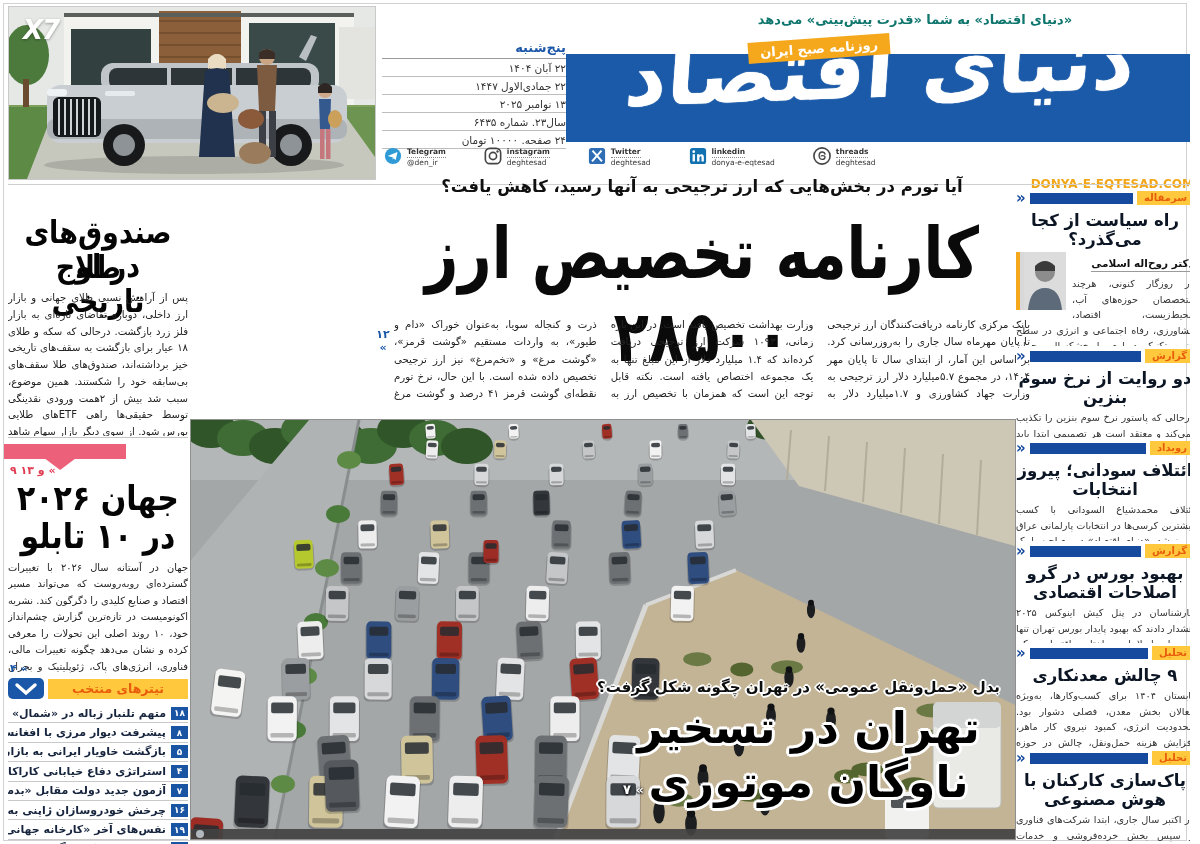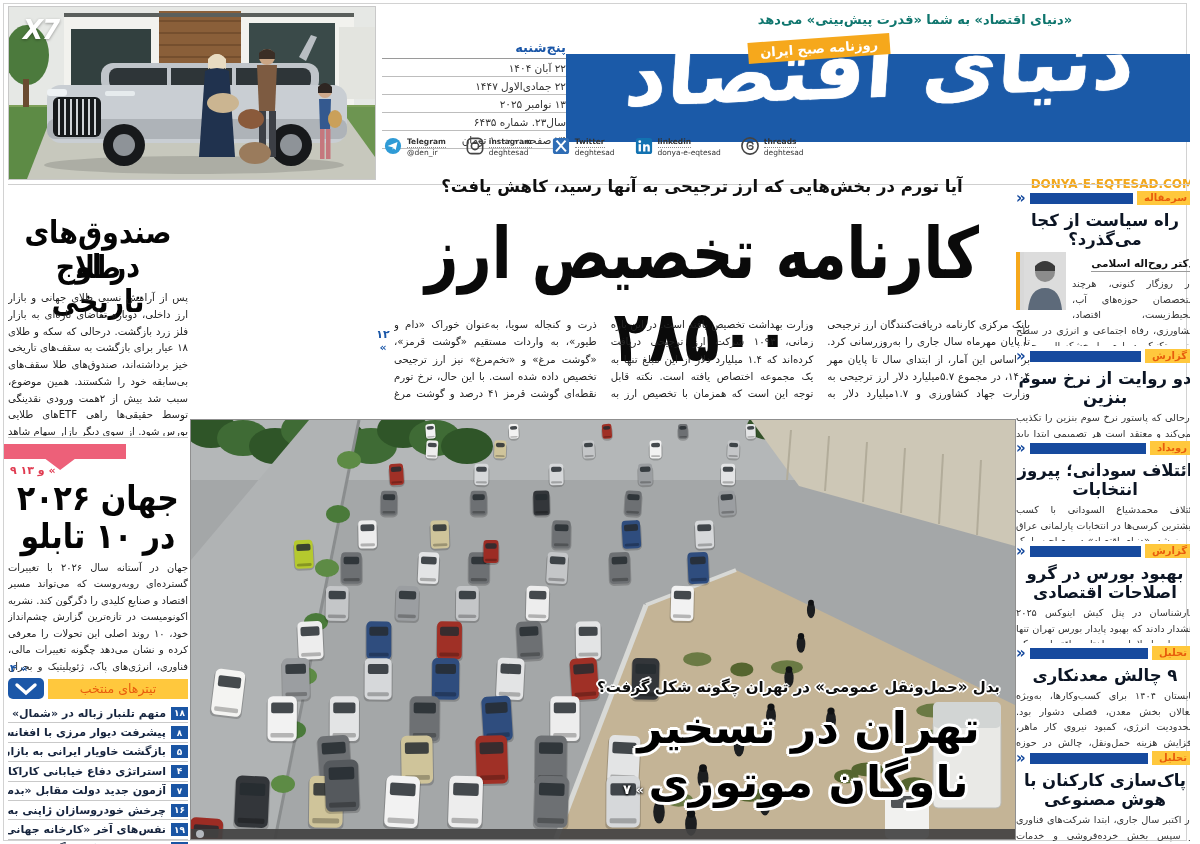--- a/index.html
+++ b/index.html
@@ -25,21 +25,21 @@
               font-size:82px;font-weight:bold;line-height:1.05;direction:rtl;
               transform:rotate(-2deg) skewX(-6deg);text-shadow:0 0 1px #fff;}
   .slogan{position:absolute;left:730px;top:12px;width:370px;text-align:center;direction:rtl;
           color:#0f766e;font-weight:bold;font-size:13px;}
   .badge{position:absolute;left:748px;top:38px;background:#f6a81c;color:#fff;font-weight:bold;
          font-size:13px;padding:3px 12px;transform:rotate(-4deg);direction:rtl;z-index:3;}
   .site-url{position:absolute;left:1028px;top:149px;width:166px;text-align:right;
             color:#f2a71b;font-weight:bold;font-size:12px;margin-top:28px;}
 
   
-  .social{position:absolute;left:384px;top:137px;width:636px;display:flex;gap:20px;direction:ltr;}
+  .social{position:absolute;left:384px;top:147px;width:636px;display:flex;gap:38px;direction:ltr;}
   .soc{display:flex;gap:5px;align-items:flex-start;}
   .soc svg{width:18px;height:18px;flex:0 0 auto;}
   .soc .txt{font-size:7.5px;color:#333;line-height:1.35;}
   .soc .lab{font-weight:bold;border-bottom:1px dotted #888;display:inline-block;}
 
   
   .kicker{position:absolute;left:374px;top:177px;width:656px;text-align:center;direction:rtl;
           font-weight:bold;font-size:16.5px;color:#101010;}
   .headline{position:absolute;left:374px;top:212px;width:656px;text-align:center;direction:rtl;
             font-weight:bold;font-size:58px;color:#0a0a0a;letter-spacing:-1px;
@@ -94,21 +94,21 @@
            color:#222;overflow:hidden;}
   .gold-body{top:102px;height:146px;}
   .ls-div{position:absolute;top:249px;left:0;width:100%;height:1px;background:#c4c4c4;}
   .ribbon{position:absolute;top:256px;right:62px;left:-4px;height:26px;background:rgba(233,61,92,.82);
           clip-path:polygon(0 0,100% 0,100% 58%,58% 58%,46% 100%,34% 58%,0 58%);z-index:2;}
   .gold-ref{position:absolute;top:276px;left:2px;direction:ltr;color:#e03a50;font-weight:bold;font-size:11px;z-index:3;}
   .world-l1{top:290px;font-size:30px;} .world-l2{top:328px;font-size:30px;}
   .world-body{top:372px;height:114px;font-size:9.9px;}
   .world-ref{position:absolute;top:474px;left:2px;direction:ltr;color:#1b57a8;font-weight:bold;font-size:11px;}
   .sel-bar{position:absolute;top:490px;left:0;width:100%;height:21px;display:flex;align-items:center;gap:4px;}
-  .sel-title{flex:1;background:#ffc83d;color:#e85c0c;font-weight:normal;font-size:12.5px;
+  .sel-title{flex:1;background:#ffc83d;color:#e85c0c;font-weight:bold;font-size:12.5px;
              text-align:center;padding:2px 0 3px;}
   .sel-ico{width:36px;height:21px;background:#1b57a8;border-radius:5px;display:flex;
            align-items:center;justify-content:center;}
   .sel-list{position:absolute;top:516px;left:0;width:100%;}
   .sel-row{display:flex;align-items:center;height:18.4px;border-bottom:1px solid #c9c9c9;}
   .sel-num{width:17px;height:13px;background:#1a55a4;color:#fff;font-size:9px;font-weight:bold;
            display:flex;align-items:center;justify-content:center;margin-left:5px;flex:0 0 auto;}
   .sel-txt{font-size:11px;font-weight:bold;color:#16243d;white-space:nowrap;overflow:hidden;}
 </style>
 </head>

